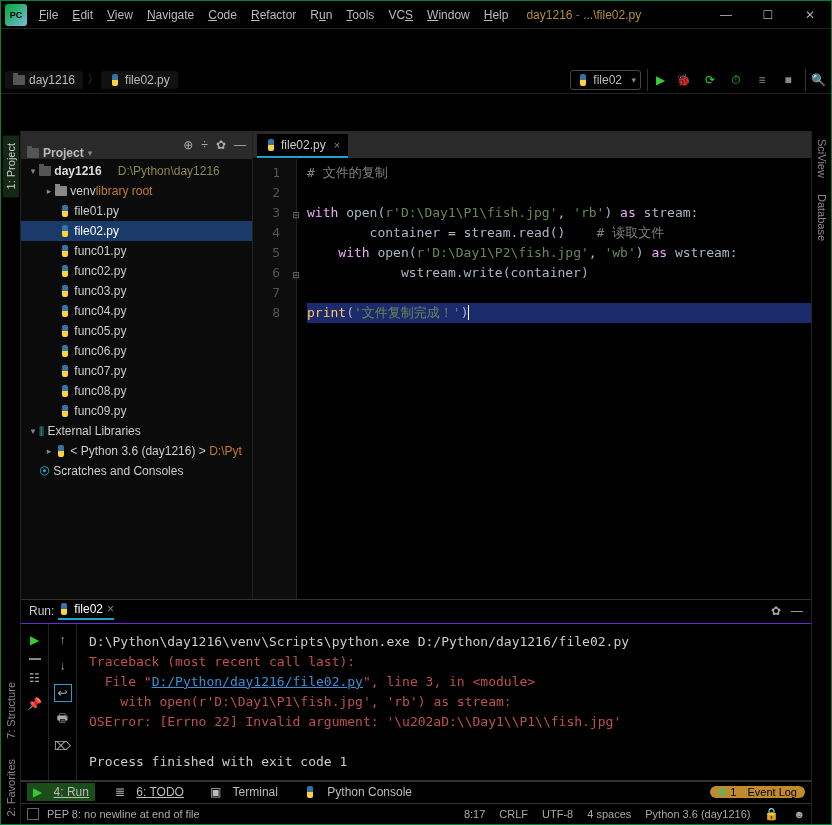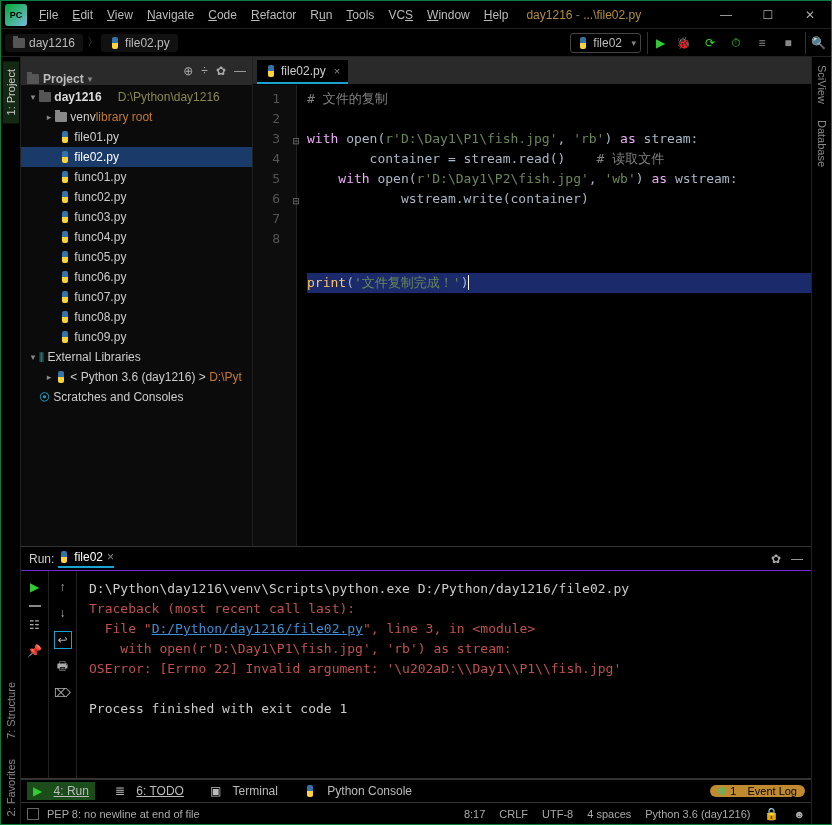--- a/index.html
+++ b/index.html
@@ -1,17 +1,17 @@
 <!DOCTYPE html>
 <html><head>
 <meta charset="utf-8">
 <style>
   * { margin:0; padding:0; box-sizing:border-box; }
   body { background:#000; font-family:"Segoe UI",Arial,sans-serif; font-size:12px; color:#bbb; width:832px; height:825px; overflow:hidden; }
-  .root { border:1px solid #0a7e3a; width:832px; height:825px; display:flex; flex-direction:column; background:#000; }
+  .root { border:1px solid #0a7e3a; width:832px; height:825px; display:flex; flex-direction:column; background:#000;gap:37px; }
   .titlebar { height:28px; background:#000; display:flex; align-items:center; border-bottom:1px solid #222; }
   .logo { width:22px; height:22px; margin:0 6px 0 4px; background:linear-gradient(135deg,#0a3 0%,#7bd 100%); border-radius:3px; display:flex; align-items:center; justify-content:center; font-size:9px; font-weight:bold; color:#000; }
   .menu { display:flex; gap:2px; }
   .menu span { padding:2px 6px; cursor:pointer; }
   .menu span u { text-decoration:underline; }
   .title-path { margin-left:12px; color:#b38e3a; }
   .title-path .sep { color:#777; }
   .winbtns { margin-left:auto; display:flex; }
   .winbtns div { width:42px; height:28px; display:flex; align-items:center; justify-content:center; color:#aaa; }
   .navbar { height:28px; background:#000; display:flex; align-items:center; border-bottom:1px solid #222; padding:0 4px; }
@@ -50,21 +50,21 @@
   .edtab { display:flex; align-items:center; gap:4px; background:#000; padding:4px 8px; color:#ccc; border-bottom:2px solid #1aa3cc; }
   .edtab .x { color:#888; font-size:11px; margin-left:4px; }
   .codewrap { flex:1; display:flex; position:relative; }
   .gutter { width:44px; background:#0d0d0d; border-right:1px solid #222; font-family:Consolas,monospace; font-size:13px; color:#555; text-align:right; padding:4px 16px 0 0; line-height:20px; }
   .fold { position:absolute; left:38px; top:46px; width:10px; font-size:9px; color:#777; line-height:20px; text-align:center; }
   .code { flex:1; font-family:Consolas,monospace; font-size:13px; padding:4px 0 0 10px; line-height:20px; white-space:pre; color:#a9b7c6; overflow:hidden; }
   .c-cm { color:#808080; }
   .c-kw { color:#f0abfc; }
   .c-str { color:#6a8759; }
   .c-fn { color:#ffc66d; }
-  .hlrow { background:#1a2a6a; display:inline-block; width:100%;margin-top:44px; }
+  .hlrow { background:#1a2a6a; display:inline-block; width:100%; }
   .caret { border-right:1px solid #fff; }
   .runpane { flex:1; display:flex; flex-direction:column; background:#000; }
   .runhdr { height:24px; background:#000; display:flex; align-items:center; padding:0 8px; border-bottom:1px solid #6d28d9; }
   .runhdr .lbl { color:#ccc; }
   .runhdr .cfgn { color:#fff; margin-left:4px; border-bottom:2px solid #1aa3cc; padding-bottom:2px; display:flex; align-items:center; gap:4px; }
   .runhdr .ic { margin-left:auto; display:flex; gap:10px; color:#aaa; }
   .runbody { flex:1; display:flex; }
   .runbtns { width:28px; background:#000; display:flex; flex-direction:column; align-items:center; gap:10px; padding-top:8px; border-right:1px solid #222; }
   .runbtns2 { width:28px; background:#000; display:flex; flex-direction:column; align-items:center; gap:10px; padding-top:8px; border-right:1px solid #222; }
   .rbi { width:18px; height:16px; display:flex; align-items:center; justify-content:center; color:#aaa; font-size:12px; }

